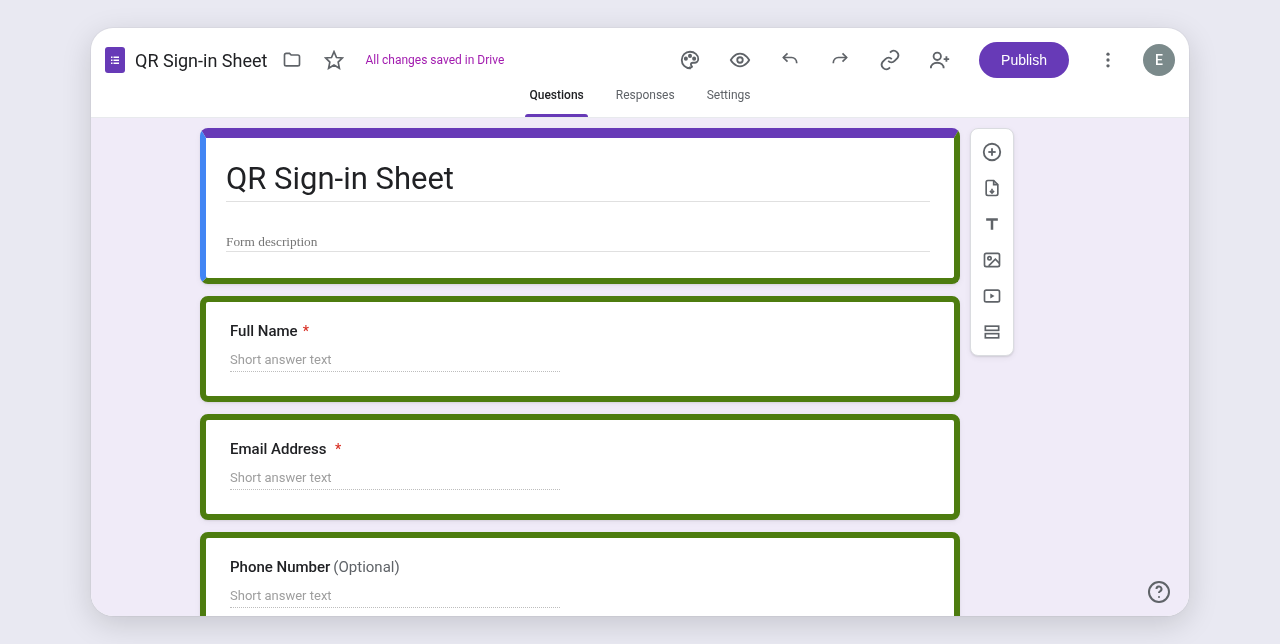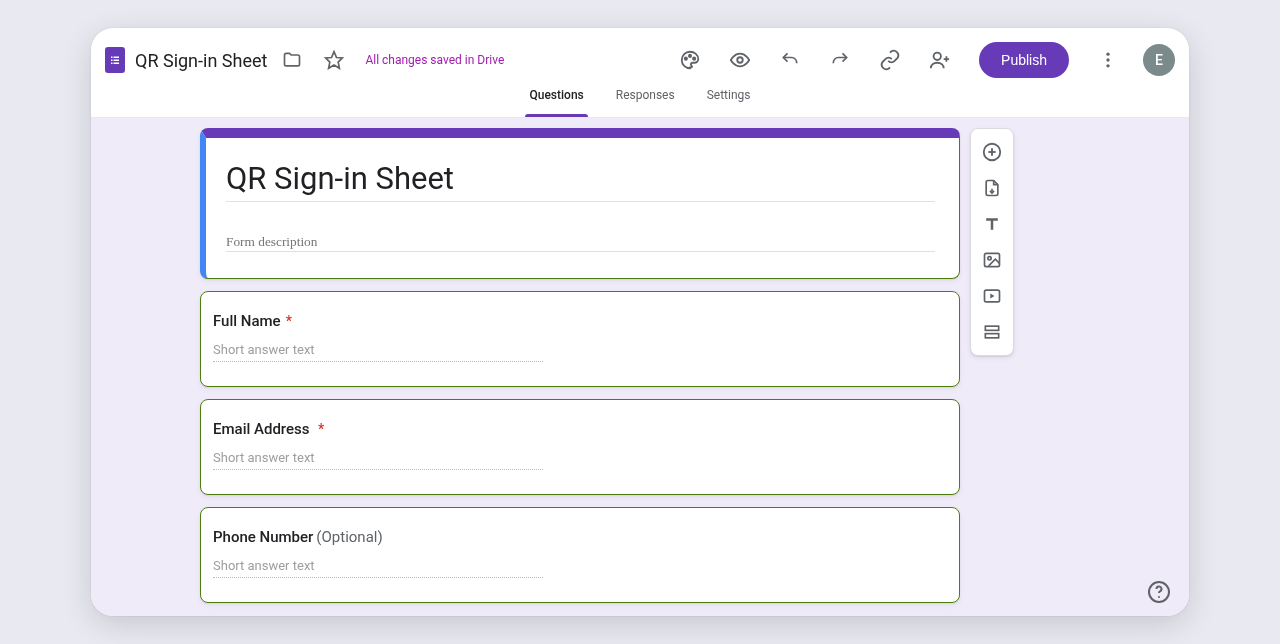--- a/index.html
+++ b/index.html
@@ -134,23 +134,23 @@
     width: 880px;
     margin: 0 auto;
     position: relative;
   }
   .form-col { width: 760px; position: relative; }
 
   .card {
     background: #fff;
     border-radius: 8px;
     box-shadow: 0 1px 2px rgba(0,0,0,0.08), 0 2px 6px rgba(0,0,0,0.05);
-    border: 1px solid #4d7c0f;
+    border: 6px solid #4d7c0f;
     margin-bottom: 12px;
-    padding: 20px 12px 24px;
+    padding: 20px 24px 24px;
     position: relative;
   }
   .title-card {
     border-top: 10px solid #673ab7;
     border-left: 6px solid #4285f4;
     border-top-left-radius: 8px;
     border-top-right-radius: 8px;
     padding: 18px 24px 26px 20px;
   }
   .form-title-input {

